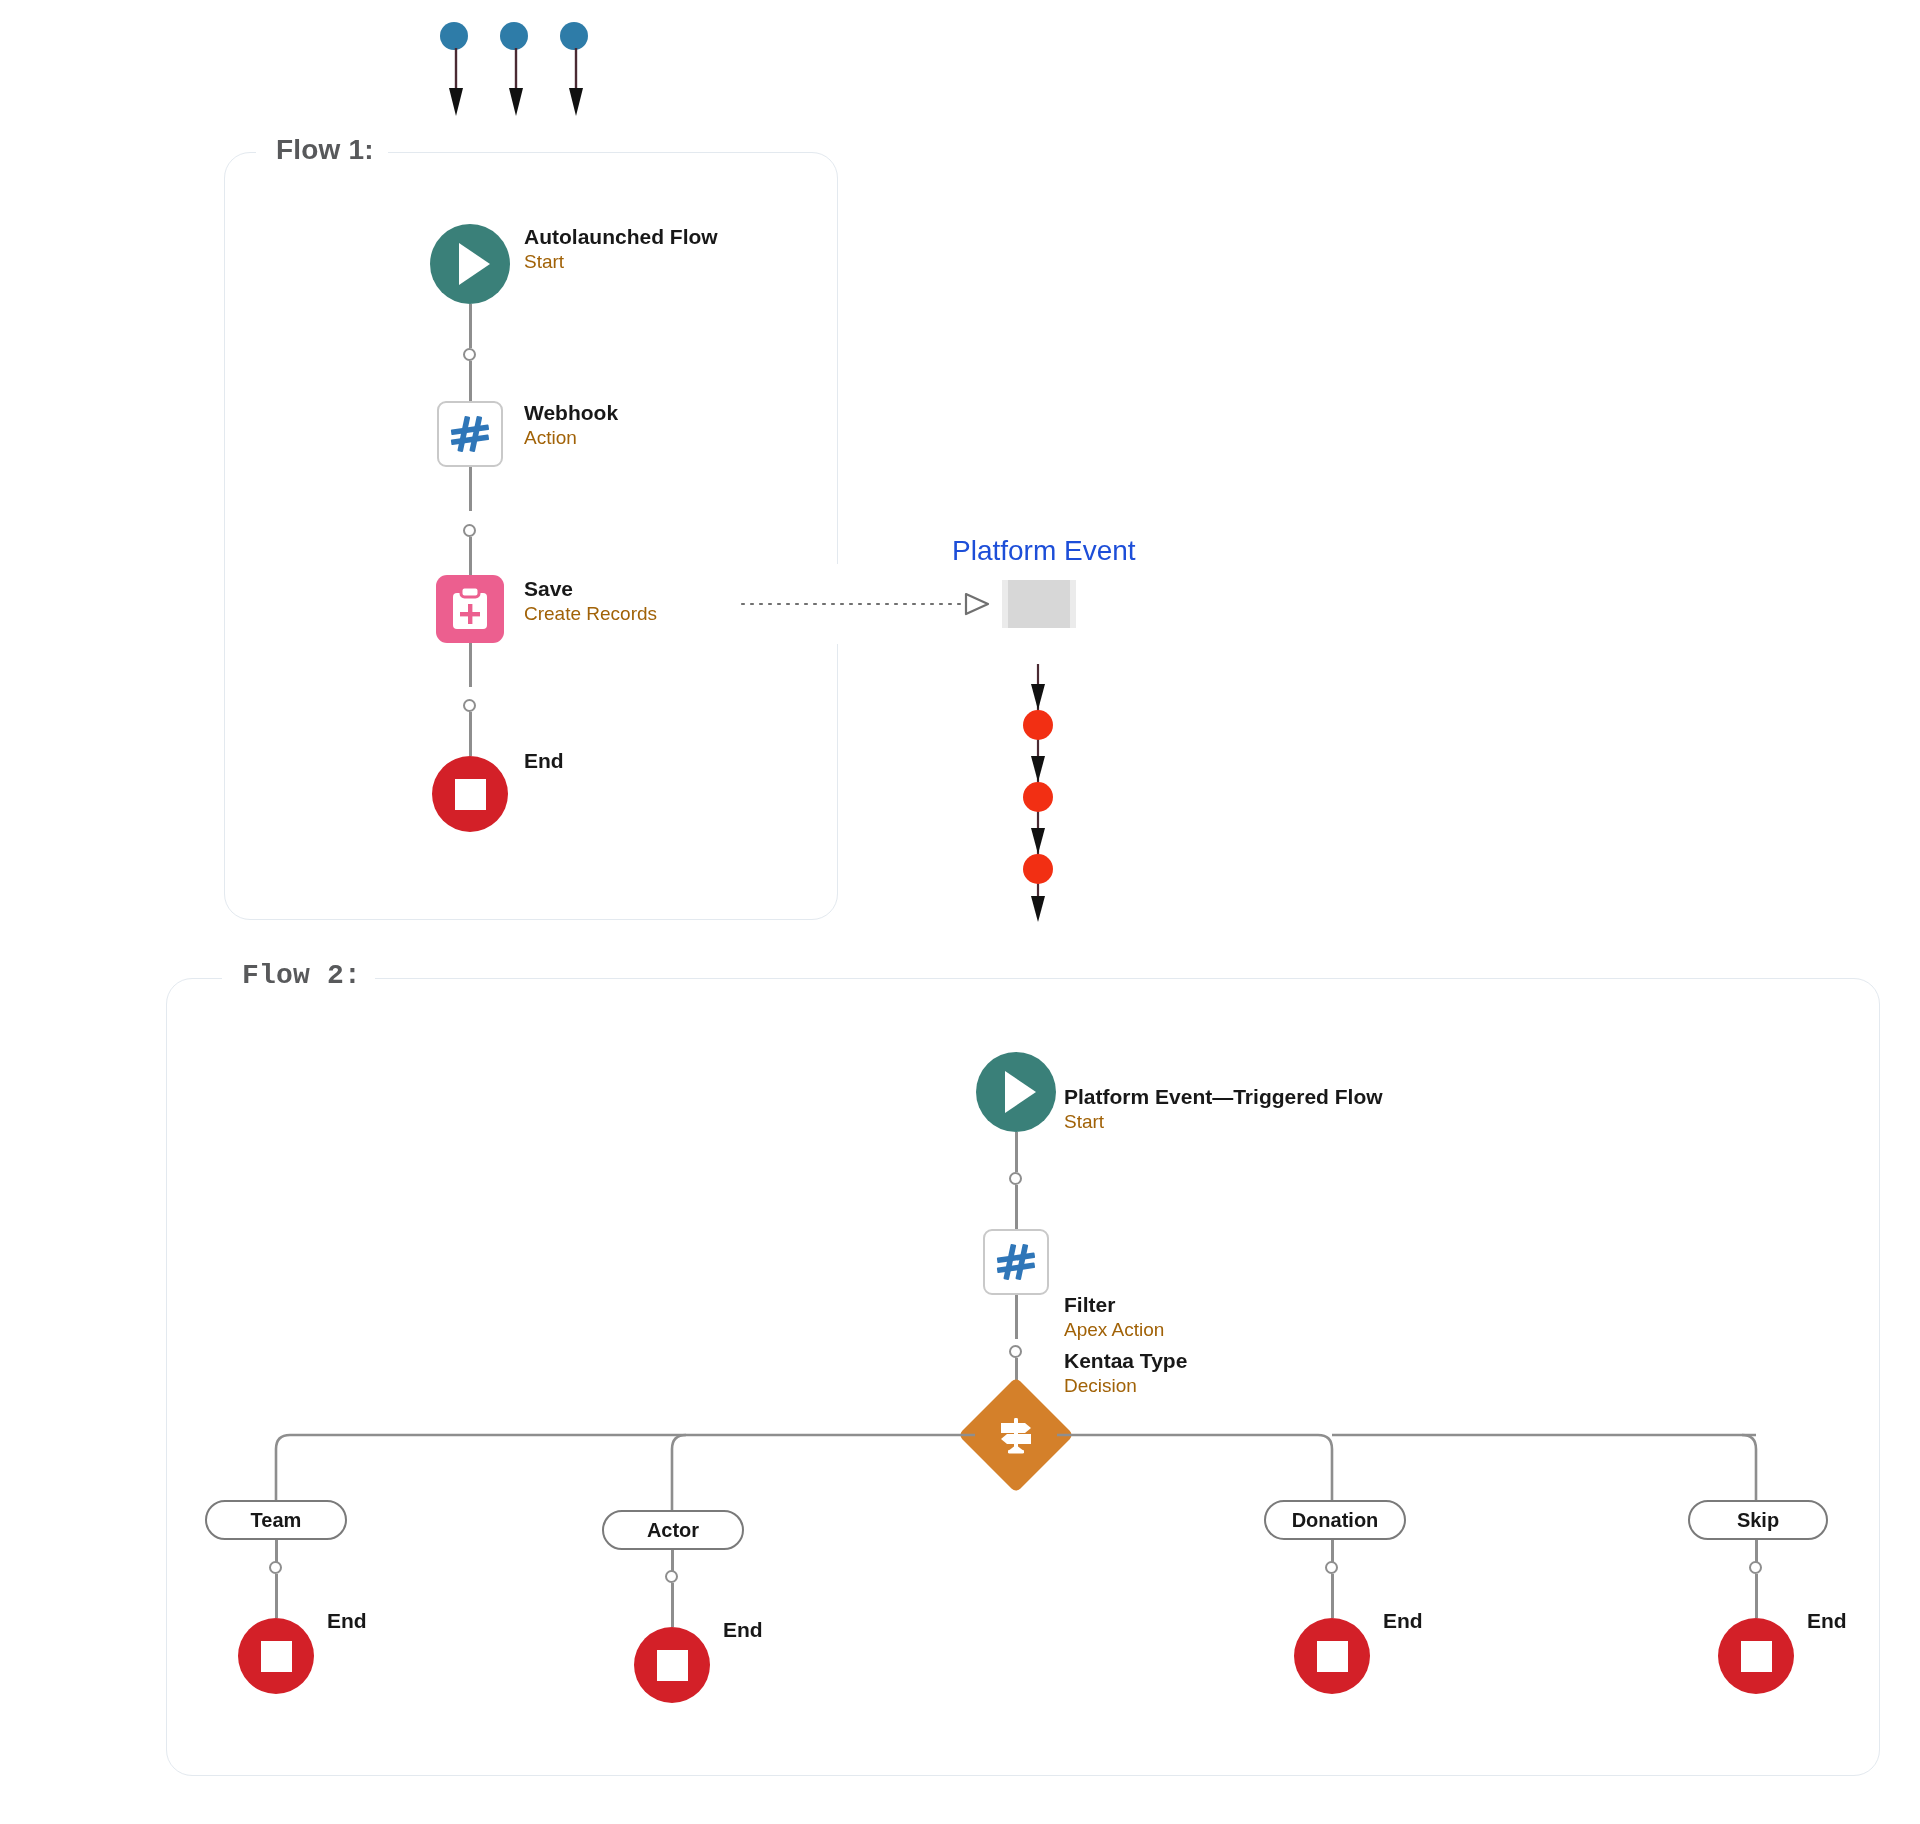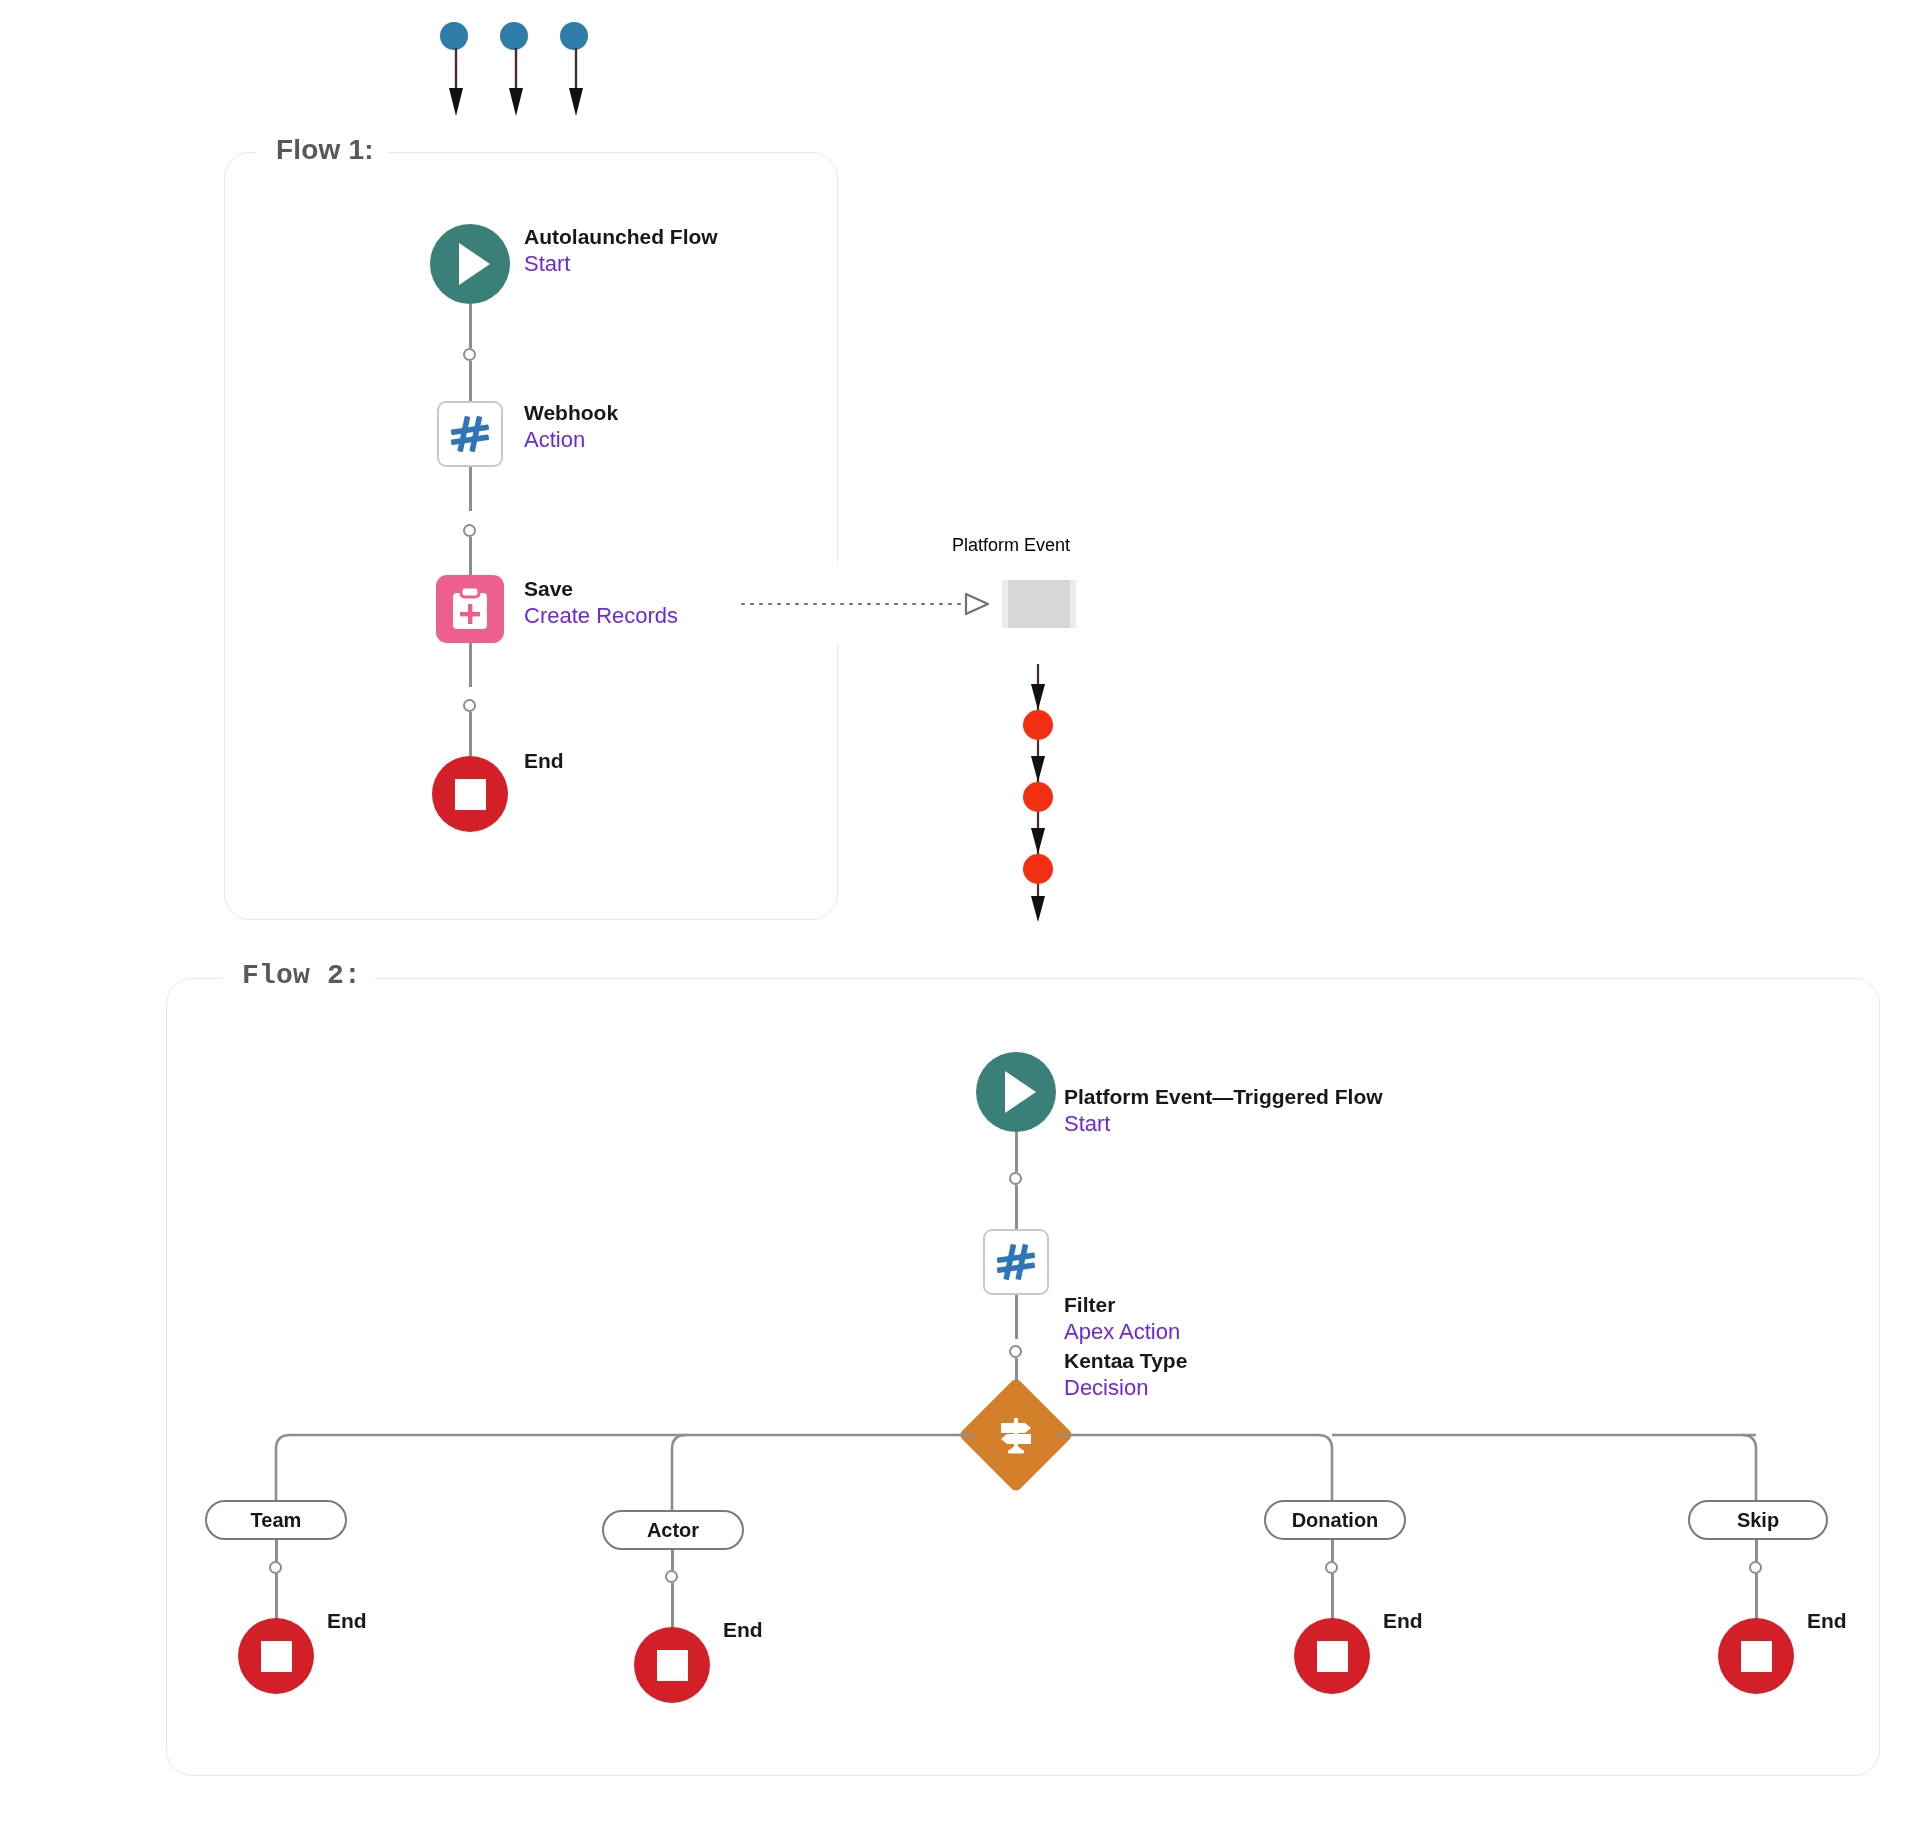--- a/index.html
+++ b/index.html
@@ -44,23 +44,23 @@
     white-space: nowrap;
     line-height: 1.26;
   }
   .node-title {
     font-size: 21px;
     font-weight: bold;
     color: #181818;
     display: block;
   }
   .node-sub {
-    font-size: 22px;
+    font-size: 19px;
     font-weight: normal;
-    color: #6d28d9;
+    color: #a16207;
     display: block;
   }
 
   
   .start-node {
     position: absolute;
     width: 80px;
     height: 80px;
     border-radius: 50%;
     background: #3a8079;
@@ -167,22 +167,22 @@
     display: flex;
     align-items: center;
     justify-content: center;
     box-sizing: border-box;
     height: 40px;
   }
 
   
   .pe-label {
     position: absolute;
-    font-size: 18px;
-    color: #000000;
+    font-size: 28px;
+    color: #1d4ed8;
     white-space: nowrap;
   }
   .pe-box {
     position: absolute;
     width: 74px;
     height: 48px;
     background: #d7d7d7;
     display: flex;
     justify-content: space-between;
   }

